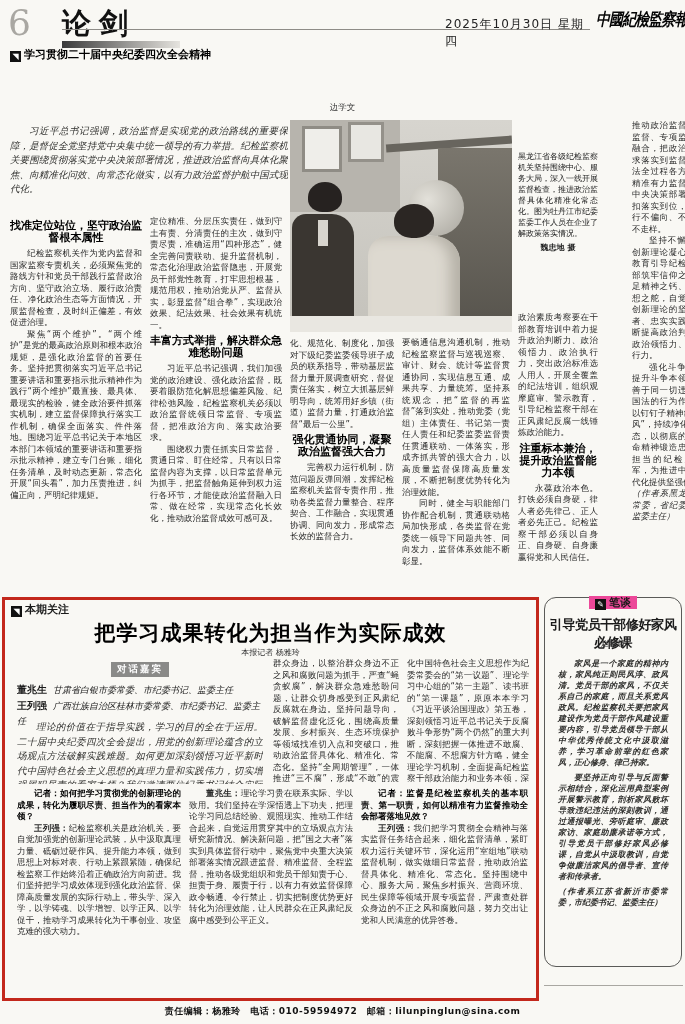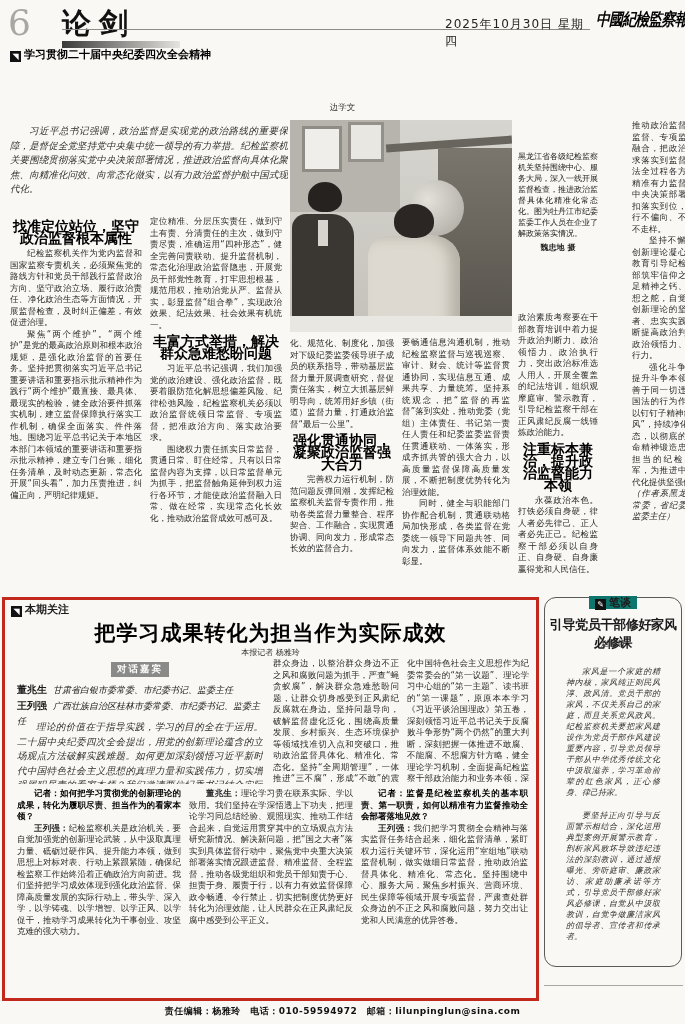--- a/index.html
+++ b/index.html
@@ -6,21 +6,21 @@
   #paper{
     position:relative;width:685px;height:1024px;margin:0 auto;
     background:#f9f8f4;color:#1b1b1b;overflow:hidden;
     font-family:"DejaVu Sans","Liberation Sans",sans-serif;
   }
   .abs{position:absolute;}
   .jt{text-align:justify;word-break:break-all;overflow:hidden;}
   .body-txt{font-size:8.5px;line-height:11.5px;color:#2a2a2a;}
   .body-txt p{margin:0;text-indent:2em;}
   .subhead{font-weight:bold;color:#000;text-align:center;text-indent:0!important;
-           font-size:14px;line-height:12px;margin:4px 0!important;letter-spacing:0;}
+           font-size:11px;line-height:12px;margin:4px 0!important;letter-spacing:0;}
   .kai{font-style:italic;color:#30302e;}
   
   #pagenum{left:8px;top:2px;font-size:36px;color:#a9a7a2;font-family:"DejaVu Serif","Liberation Serif",serif;}
   #secttl{left:62px;top:4px;font-size:29px;font-weight:900;letter-spacing:8px;color:#111;}
   #gradbar{left:62px;top:41px;width:118px;height:7px;background:linear-gradient(to right,#3a3a3a,#e6e4df);}
   #topline{left:62px;top:29px;width:528px;height:1px;background:#8e8c87;}
   #pgdate{left:445px;top:16px;width:150px;font-size:12px;color:#222;text-align:left;letter-spacing:1px;}
   #masthead{left:596px;top:8px;width:88px;font-size:17px;font-weight:900;font-style:italic;
             transform:scaleX(.82);transform-origin:left;white-space:nowrap;letter-spacing:-1px;color:#050505;}
   
@@ -72,25 +72,25 @@
   #fintro p{margin:0;text-indent:2em;}
   #fA2{left:268px;top:58px;width:126px;height:126px;}
   #fA3{left:402px;top:58px;width:122px;height:126px;}
   #fB1{left:12px;top:188px;width:164px;height:202px;}
   #fB2{left:184px;top:188px;width:164px;height:202px;}
   #fB3{left:356px;top:188px;width:167px;height:202px;}
   .qline{font-weight:bold;color:#000;}
   
   #essaybox{left:544px;top:597px;width:136px;height:368px;border:1.5px solid #5a5a58;border-radius:12px;}
   #essaylbl{left:0;top:-7px;width:100%;text-align:center;}
-  #essaylbl span.wrap{background:#0f766e;padding:0 6px;font-size:11px;font-weight:bold;}
+  #essaylbl span.wrap{background:#ec4899;padding:0 6px;font-size:11px;font-weight:bold;}
   #essayttl{left:0;top:18px;width:100%;text-align:center;font-size:13.2px;font-weight:900;letter-spacing:-.5px;}
   #essayby{left:0;top:40px;width:100%;text-align:center;font-size:8px;color:#333;}
   #essaybody{left:9px;top:56px;width:118px;height:300px;font-size:8px;line-height:11px;}
-  #essaybody p{margin:12px;text-indent:2em;}
+  #essaybody p{margin:4px;text-indent:2em;font-weight:bold;}
   #essayline{left:544px;top:985px;width:139px;height:1px;background:#a9a7a2;}
   
   #footer{left:0;top:1005px;width:685px;text-align:center;font-size:9px;font-weight:bold;color:#111;letter-spacing:.5px;}
 </style>
 </head>
 <body>
 
 <div id="paper">
 
   <div class="abs" id="pagenum">6</div>

